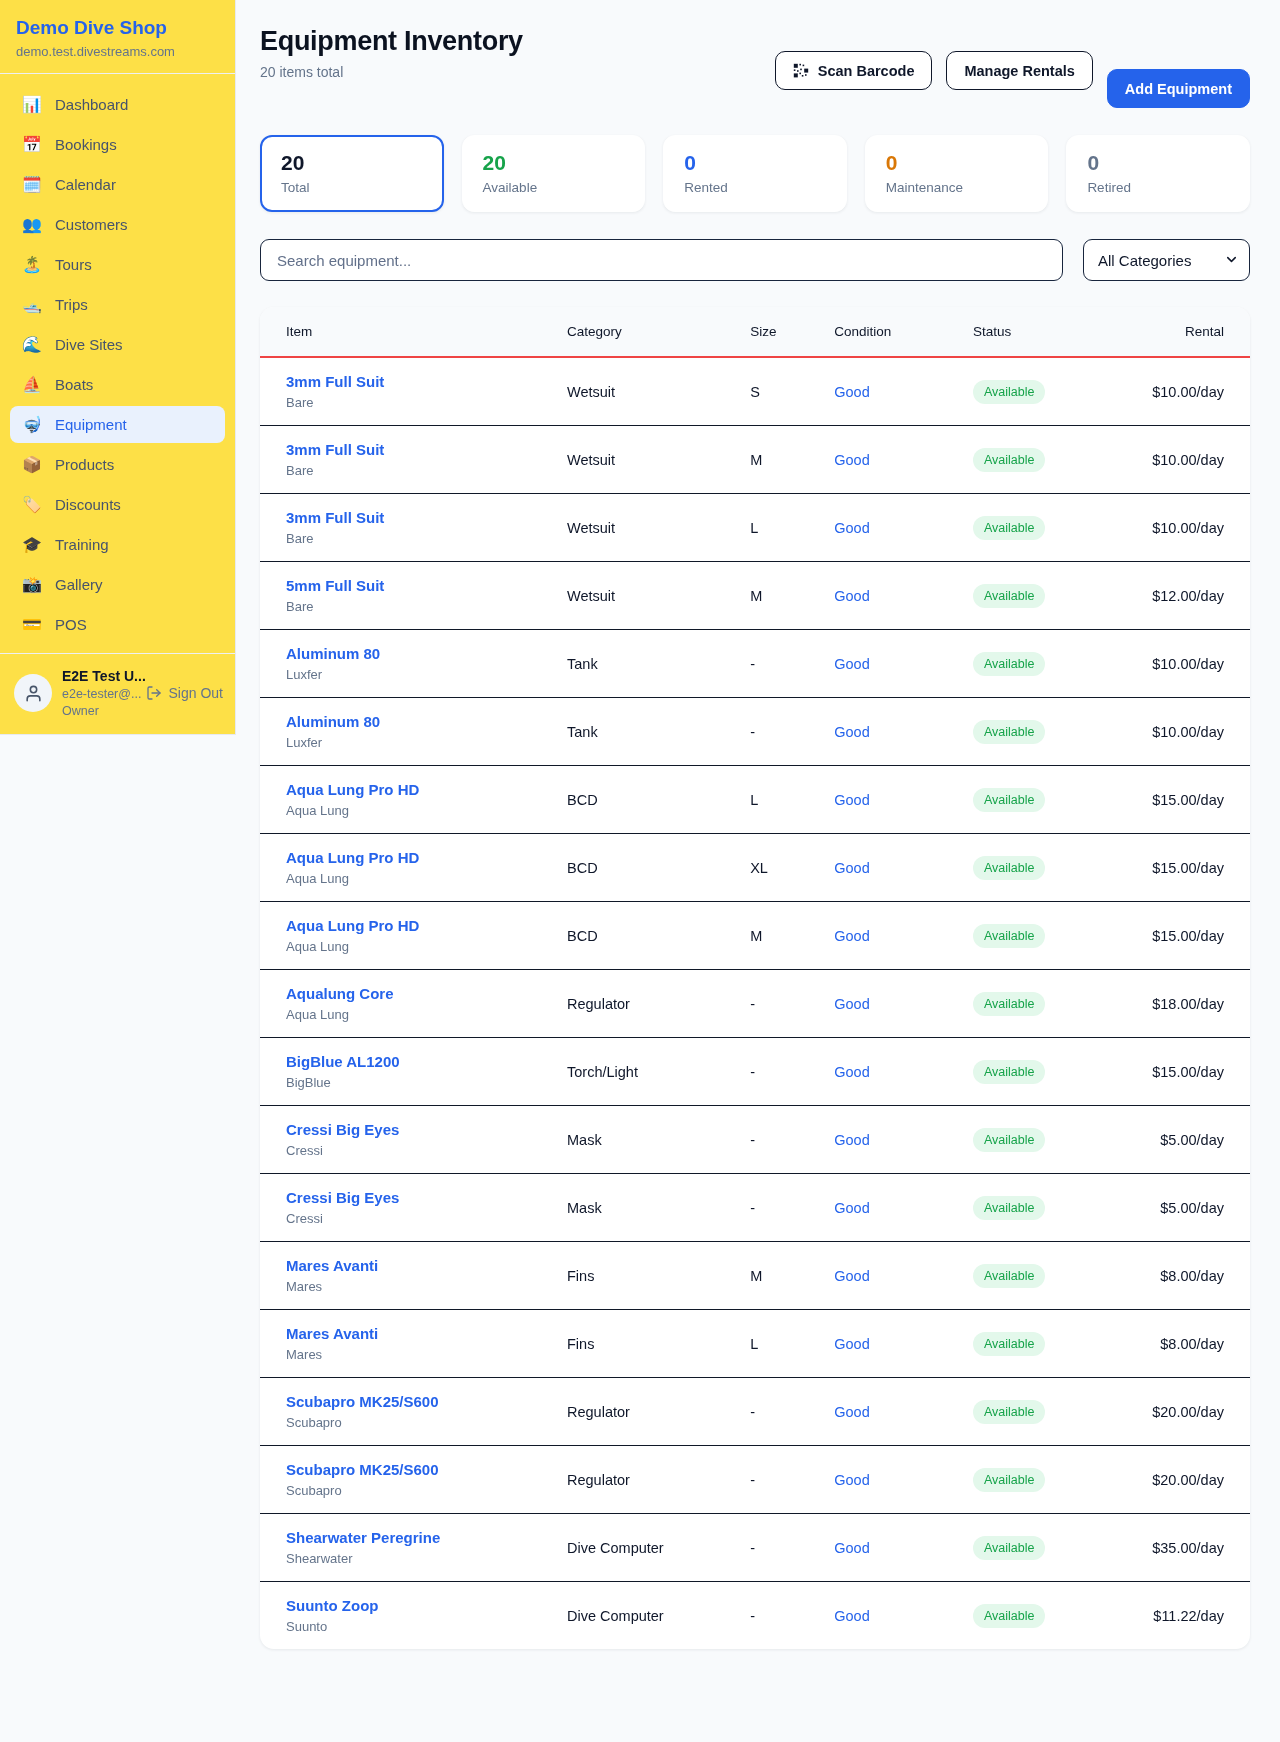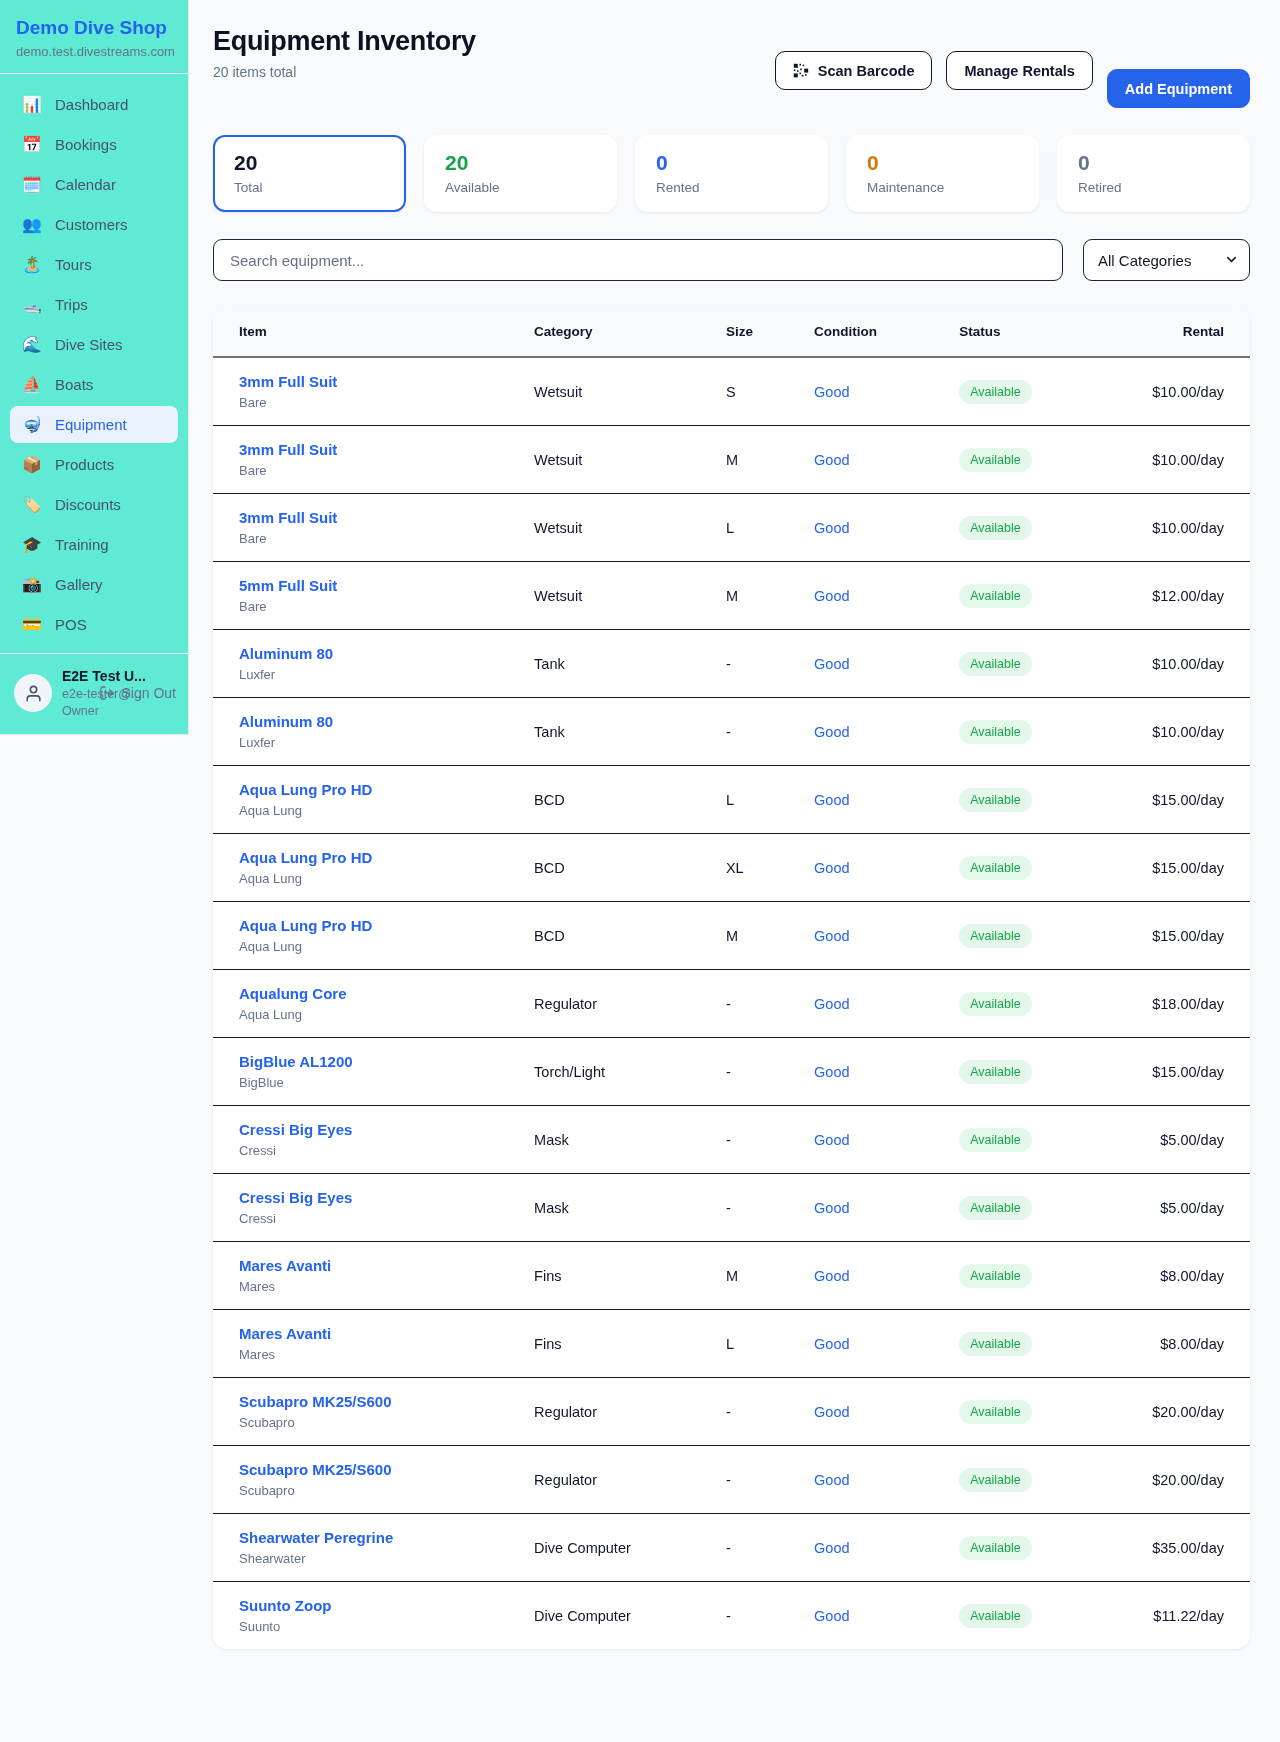--- a/index.html
+++ b/index.html
@@ -4,21 +4,21 @@
 <style>
   * { box-sizing: border-box; }
   body {
     margin: 0; width: 1280px; min-height: 1742px;
     background: #f8fafc; color: #0f172a;
     font-family: "Liberation Sans", "DejaVu Sans", sans-serif;
   }
   .app { display: flex; align-items: flex-start; }
 
   
-  .sidebar { width: 189px; flex: none; background: #5eead4; border-right: 1px solid #e7eaf0; border-bottom: 1px solid #e7eaf0; }
+  .sidebar { width: 236px; flex: none; background: #fde047; border-right: 1px solid #e7eaf0; border-bottom: 1px solid #e7eaf0; }
   .brand { padding: 17px 16px 14px; border-bottom: 1px solid #eef0f4; }
   .brand-name { color: #2563eb; font-size: 19px; font-weight: 700; cursor: pointer; }
   .brand-domain { color: #64748b; font-size: 13px; margin-top: 5px; }
   .nav { padding: 12px 10px 10px; display: flex; flex-direction: column; gap: 3px; }
   .nav-item { display: flex; align-items: center; gap: 13px; padding: 9px 12px; border-radius: 8px; font-size: 15px; color: #47536b; cursor: pointer; }
   .nav-item.active { background: #e9f1fd; color: #2563eb; }
   .nav-icon { width: 20px; font-size: 16px; text-align: center; flex: none; }
   .user-section { border-top: 1px solid #eef0f4; padding: 14px 12px 16px 14px; display: flex; gap: 10px; align-items: center; }
   .avatar { width: 38px; height: 38px; border-radius: 50%; background: #f1f5f9; color: #475569; display: flex; align-items: center; justify-content: center; flex: none; }
   .user-info { flex: 1; min-width: 0; }
@@ -45,21 +45,21 @@
   .filter-row { display: flex; gap: 20px; margin-top: 27px; }
   .search-input { flex: 1; height: 42px; border: 1px solid #18253d; border-radius: 9px; padding: 0 16px; font-size: 15px; font-family: inherit; background: #fff; color: #0f172a; }
   .search-input::placeholder { color: #62708a; }
   .select-wrap { position: relative; width: 167px; flex: none; }
   .select-wrap select { width: 100%; height: 42px; border: 1px solid #18253d; border-radius: 9px; background: #fff; font-family: inherit; font-size: 15px; padding: 0 32px 0 14px; appearance: none; -webkit-appearance: none; color: #0f172a; cursor: pointer; }
   .select-chevron { position: absolute; right: 11px; top: 13px; pointer-events: none; color: #0f172a; }
 
   .table-card { margin-top: 26px; background: #fff; border-radius: 14px; box-shadow: 0 1px 3px rgba(15,23,42,.08); overflow: hidden; }
   table { width: 100%; border-collapse: collapse; }
   thead tr { background: #f8fafc; }
-  th { font-size: 13.5px; font-weight: 700; text-align: left; padding: 17px 10px; border-bottom: 2px solid #737373; color: #0f172a; }
+  th { font-size: 13.5px; font-weight: 400; text-align: left; padding: 17px 10px; border-bottom: 2px solid #ef4444; color: #0f172a; }
   th.c-item { padding-left: 26px; width: 30%; }
   th.c-cat { width: 18.5%; }
   th.c-size { width: 8.5%; }
   th.c-cond { width: 14%; }
   th.c-status { width: 14.5%; }
   th.c-rental, td.c-rental { text-align: right; padding-right: 26px; }
   td { padding: 15px 10px; border-bottom: 1.5px solid #101828; font-size: 14.5px; vertical-align: middle; }
   tbody tr:last-child td { border-bottom: none; }
   td.c-item { padding-left: 26px; }
   .item-link { color: #2563eb; font-weight: 600; font-size: 15px; text-decoration: none; display: inline-block; cursor: pointer; }

